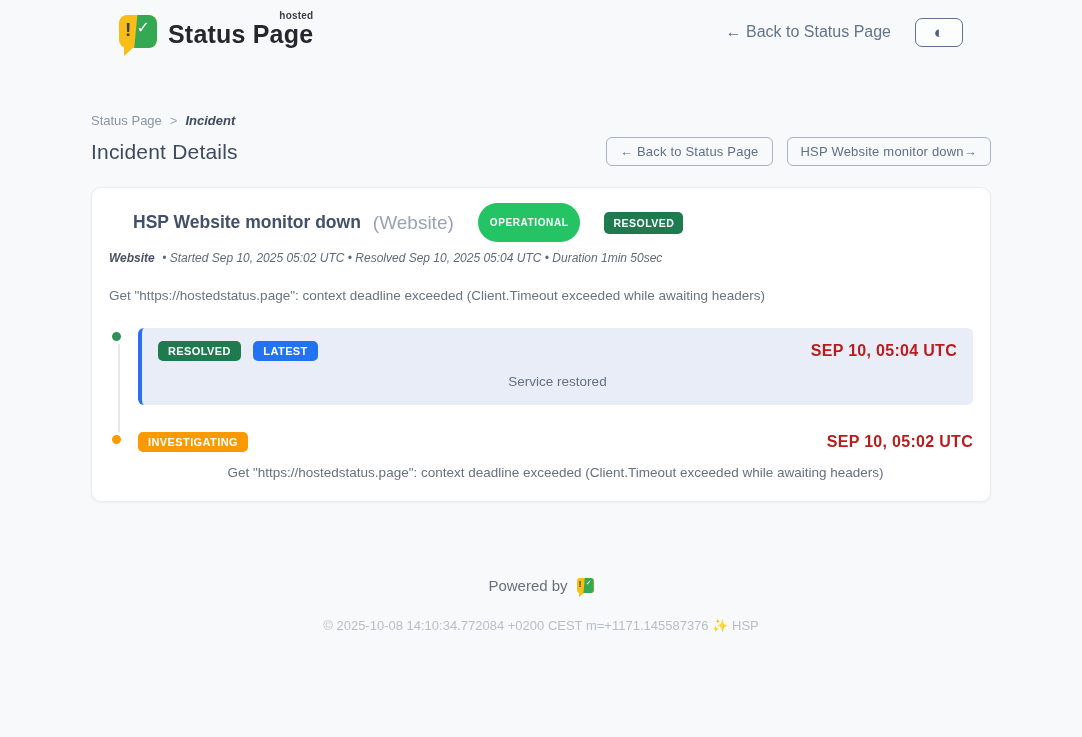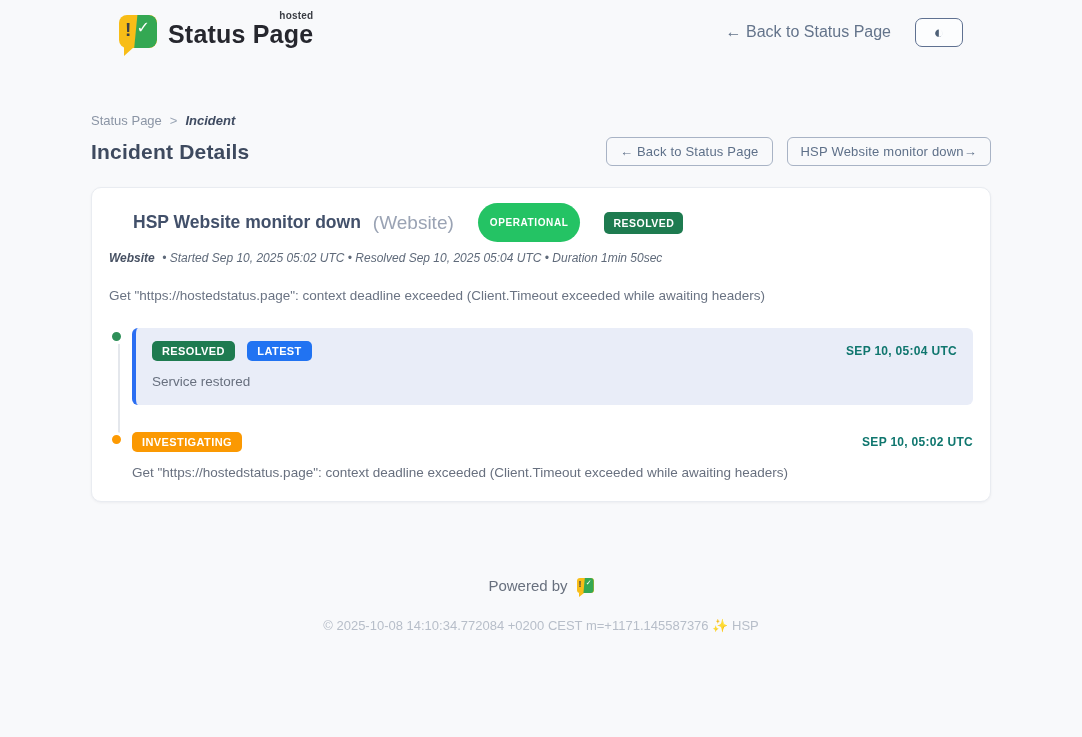--- a/index.html
+++ b/index.html
@@ -27,50 +27,50 @@
   .header-right{display:flex;align-items:center;gap:24px;}
   .back-link{font-size:16px;color:#64748b;text-decoration:none;cursor:pointer;}
   .theme-toggle{width:48px;height:29px;border:1px solid #5f7191;border-radius:7px;background:#fcfdfe;display:flex;align-items:center;justify-content:center;cursor:pointer;font-size:17px;color:#4e6077;line-height:1;padding:0;}
   
   .main{width:900px;margin:0 auto;}
   .breadcrumb{margin-top:64px;font-size:13px;color:#8b95a5;display:flex;align-items:center;gap:8px;}
   .breadcrumb .crumb-root{color:#8b95a5;text-decoration:none;cursor:pointer;}
   .breadcrumb .crumb-sep{color:#9aa5b5;}
   .breadcrumb .crumb-current{color:#3f4b61;font-weight:700;font-style:italic;}
   .title-row{margin-top:9px;display:flex;justify-content:space-between;align-items:center;}
-  .page-title{margin:0;font-size:21px;font-weight:700;color:#3e4a5f;letter-spacing:.2px;}
+  .page-title{margin:0;font-size:21px;font-weight:400;color:#3e4a5f;letter-spacing:.2px;}
   .nav-buttons{display:flex;gap:14px;}
   .nav-btn{border:1px solid #a8b3c5;border-radius:6px;background:transparent;color:#5e7089;font-size:13px;padding:6px 13px;cursor:pointer;font-family:inherit;letter-spacing:.2px;}
   
   .card{margin-top:21px;background:#fff;border:1px solid #e9ecf1;border-radius:10px;padding:15px 17px 21px;box-shadow:0 1px 3px rgba(16,24,40,.05);}
   .card-title-row{display:flex;align-items:center;gap:12px;margin-left:24px;}
   .incident-title{font-size:17.5px;font-weight:700;color:#42506a;}
   .incident-component{font-size:19px;color:#9aa3b4;}
   .badge{display:inline-block;color:#fff;font-weight:700;white-space:nowrap;}
   .badge-operational{background:var(--operational);border-radius:999px;font-size:10px;letter-spacing:.6px;padding:14px 12px;margin-left:12px;}
   .badge-resolved-hdr{background:var(--resolved);border-radius:5px;font-size:10.5px;letter-spacing:.5px;padding:5px 9px;margin-left:12px;}
   .meta-line{margin-top:9px;font-size:12px;color:#5f6a7a;font-style:italic;}
   .meta-component{color:#475163;font-weight:700;}
   .meta-rest{margin-left:4px;}
   .incident-desc{margin-top:23px;font-size:13.5px;color:#6a7383;}
   
   .timeline{margin-top:25px;position:relative;}
   .tl-line{position:absolute;left:9px;top:16px;width:2px;height:97px;background:#e4e7ec;}
-  .tl-entry{display:flex;gap:2px;position:relative;}
+  .tl-entry{display:flex;gap:8px;position:relative;text-align:center;}
   .tl-dot-col{width:21px;flex:0 0 auto;display:flex;justify-content:flex-start;}
   .tl-dot{width:15px;height:15px;border-radius:50%;border:3px solid #fff;margin-top:1px;}
   .tl-dot.green{background:var(--dot_green);}
   .tl-dot.orange{background:var(--dot_orange);}
   .tl-panel{flex:1;background:#e9edf8;border-left:4px solid var(--timeline_blue);border-radius:6px;padding:13px 16px 16px;}
   .tl-head{display:flex;justify-content:space-between;align-items:center;}
   .badge-tl{border-radius:5px;font-size:11px;letter-spacing:.4px;padding:4px 10px;}
   .badge-tl.resolved{background:var(--resolved);}
   .badge-tl.latest{background:var(--latest);margin-left:8px;}
   .badge-tl.investigating{background:var(--investigating);}
-  .tl-timestamp{font-size:12px;color:#0f766e;font-weight:700;letter-spacing:.3px;}
+  .tl-timestamp{font-size:16px;color:#b91c1c;font-weight:700;letter-spacing:.3px;}
   .tl-message{margin-top:13px;font-size:13.5px;color:#68707f;}
   .tl-entry.plain{margin-top:26px;}
   .tl-plain-content{flex:1;padding-top:1px;}
   
   .footer{text-align:center;margin-top:75px;}
   .powered{display:inline-flex;align-items:center;gap:9px;font-size:15px;color:#68707e;cursor:pointer;}
   .logo-icon.small{width:17px;height:15px;}
   .logo-icon.small .logo-bubble{border-radius:3px;}
   .logo-icon.small .logo-green{border-radius:0 3px 3px 0;}
   .logo-icon.small .logo-excl{left:2px;top:1px;font-size:9px;}

